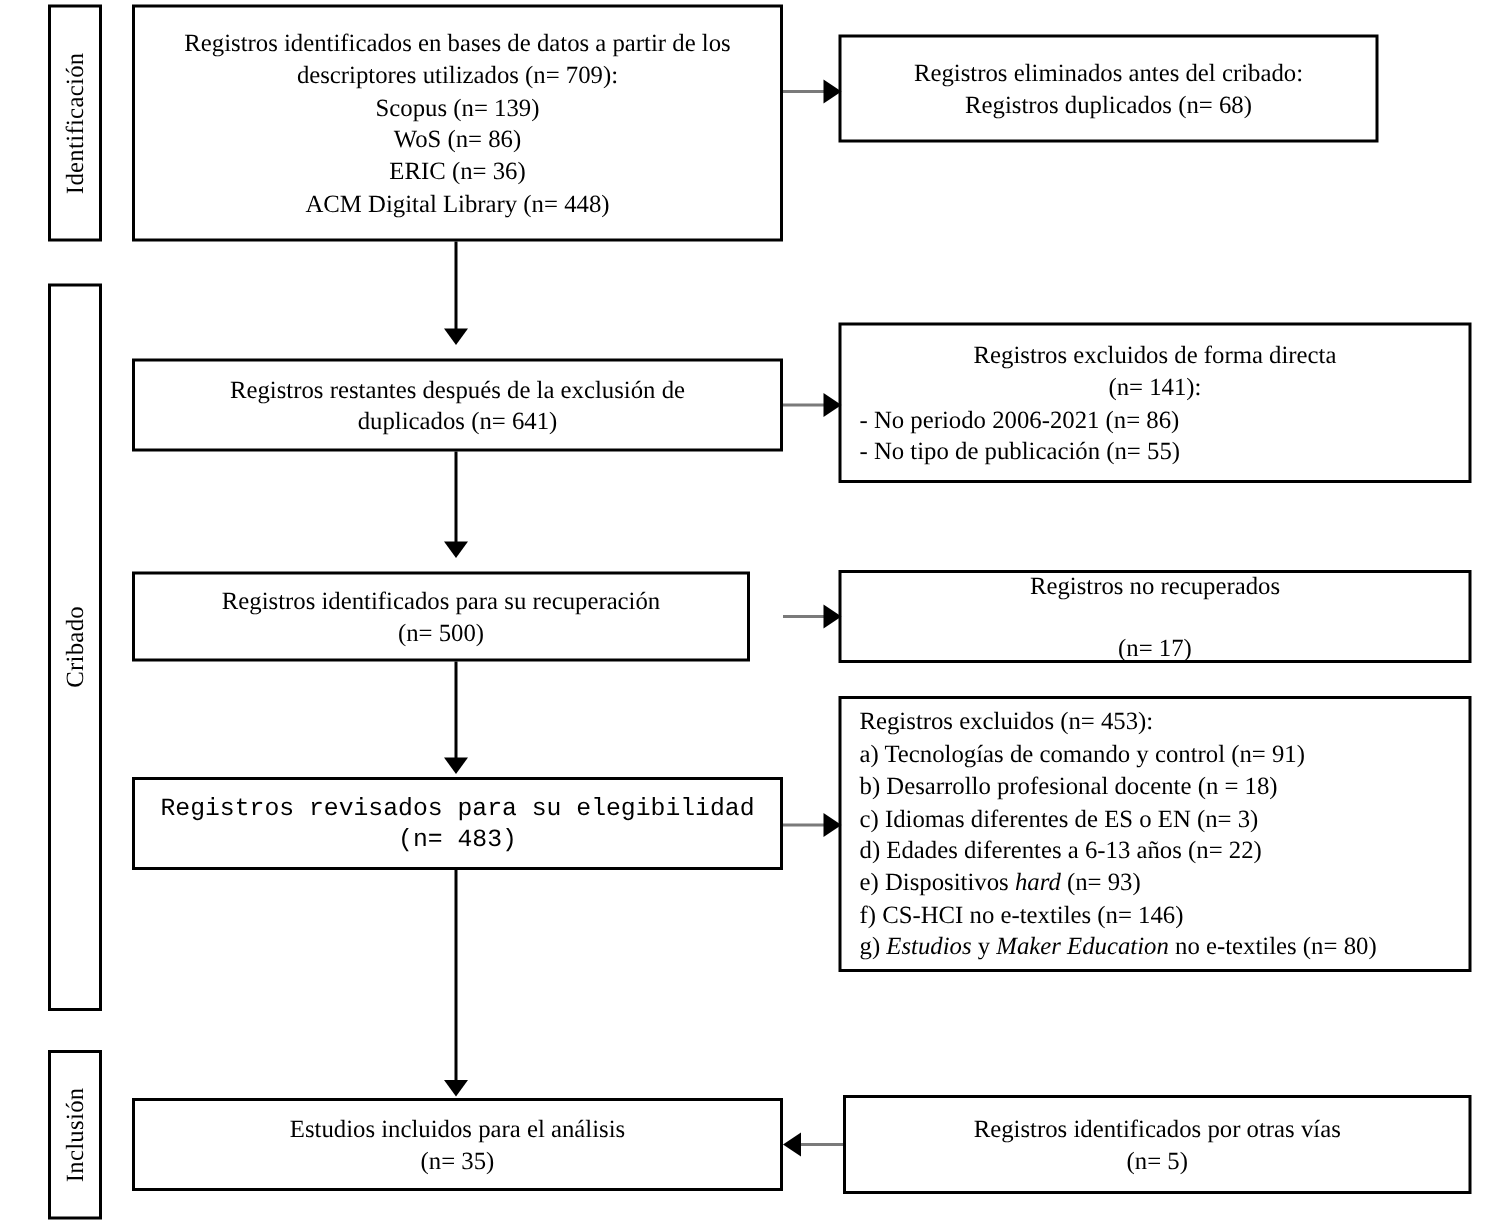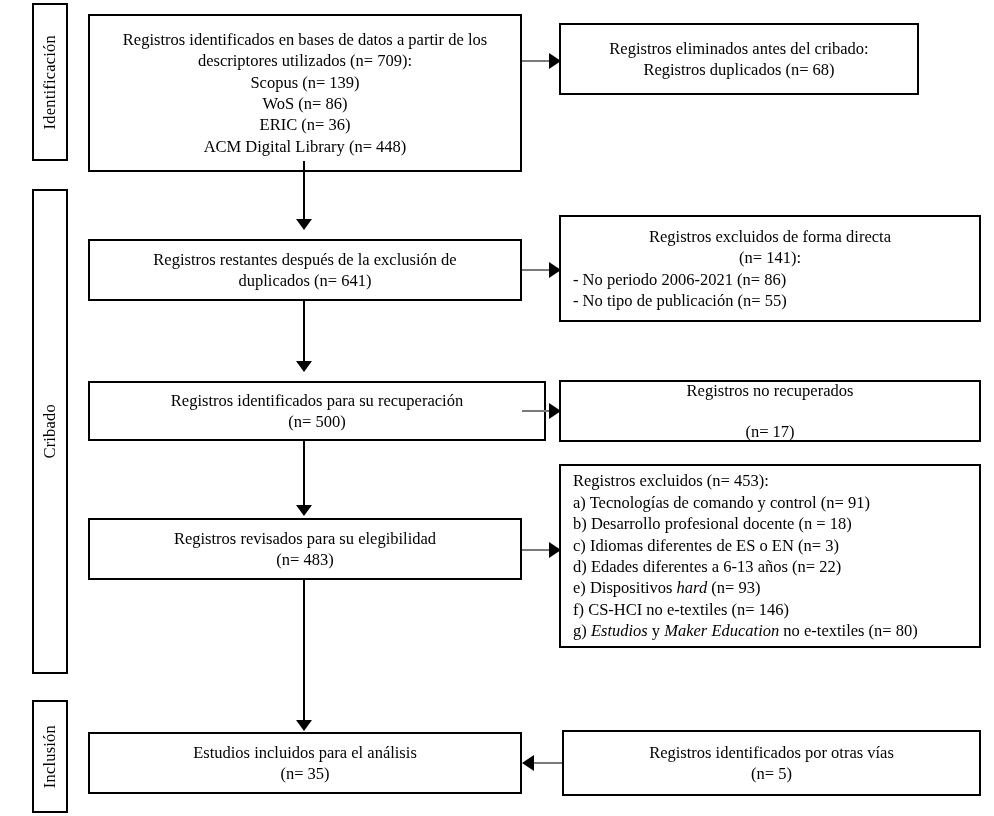--- a/index.html
+++ b/index.html
@@ -95,21 +95,21 @@
   </div>
 
   <div class="stage" style="left:32px; top:189px; width:36px; height:485px;">
     <span class="vtext">Cribado</span>
   </div>
 
   <div class="stage" style="left:32px; top:700px; width:36px; height:113px;">
     <span class="vtext">Inclusión</span>
   </div>
 
-  <div class="box center pad-c" style="left:88px; top:3px; width:434px; height:158px;margin-top:11px;">
+  <div class="box center pad-c" style="left:88px; top:3px; width:434px; height:158px;">
     <span class="ln">Registros identificados en bases de datos a partir de los</span>
     <span class="ln">descriptores utilizados (n= 709):</span>
     <span class="ln">Scopus (n= 139)</span>
     <span class="ln">WoS (n= 86)</span>
     <span class="ln">ERIC (n= 36)</span>
     <span class="ln">ACM Digital Library (n= 448)</span>
   </div>
 
   <div class="box center pad-c" style="left:559px; top:23px; width:360px; height:72px;">
     <span class="ln">Registros eliminados antes del cribado:</span>
@@ -133,37 +133,37 @@
     <span class="ln left">- No periodo 2006-2021 (n= 86)</span>
     <span class="ln left">- No tipo de publicación (n= 55)</span>
   </div>
 
   <div class="hline" style="left:522px; top:269px; width:37px;"></div>
   <div class="harrow-r" style="left:549px; top:262px;"></div>
 
   <div class="vline" style="left:303px; top:301px; width:2px; height:62px;"></div>
   <div class="varrow" style="left:296px; top:361px;"></div>
 
-  <div class="box center pad-c" style="left:88px; top:381px; width:458px; height:60px;">
+  <div class="box center pad-c" style="left:88px; top:381px; width:412px; height:60px;">
     <span class="ln">Registros identificados para su recuperación</span>
     <span class="ln">(n= 500)</span>
   </div>
 
   <div class="box center pad-c" style="left:559px; top:380px; width:422px; height:62px;gap:19px;">
     <span class="ln">Registros no recuperados</span>
     <span class="ln">(n= 17)</span>
   </div>
 
   <div class="hline" style="left:522px; top:410px; width:37px;"></div>
   <div class="harrow-r" style="left:549px; top:403px;"></div>
 
   <div class="vline" style="left:303px; top:441px; width:2px; height:66px;"></div>
   <div class="varrow" style="left:296px; top:505px;"></div>
 
-  <div class="box center pad-c" style="left:88px; top:518px; width:434px; height:62px;">
+  <div class="box center pad-c" style="left:88px; top:518px; width:434px; height:62px;font-family:Liberation Mono, monospace;">
     <span class="ln">Registros revisados para su elegibilidad</span>
     <span class="ln">(n= 483)</span>
   </div>
 
   <div class="box left pad-l" style="left:559px; top:464px; width:422px; height:184px;">
     <span class="ln">Registros excluidos (n= 453):</span>
 
     <span class="ln"><span>a) </span><span>Tecnologías de comando y control (n= 91)</span></span>
 
     <span class="ln"><span>b) </span><span>Desarrollo profesional docente (n = 18)</span></span>

